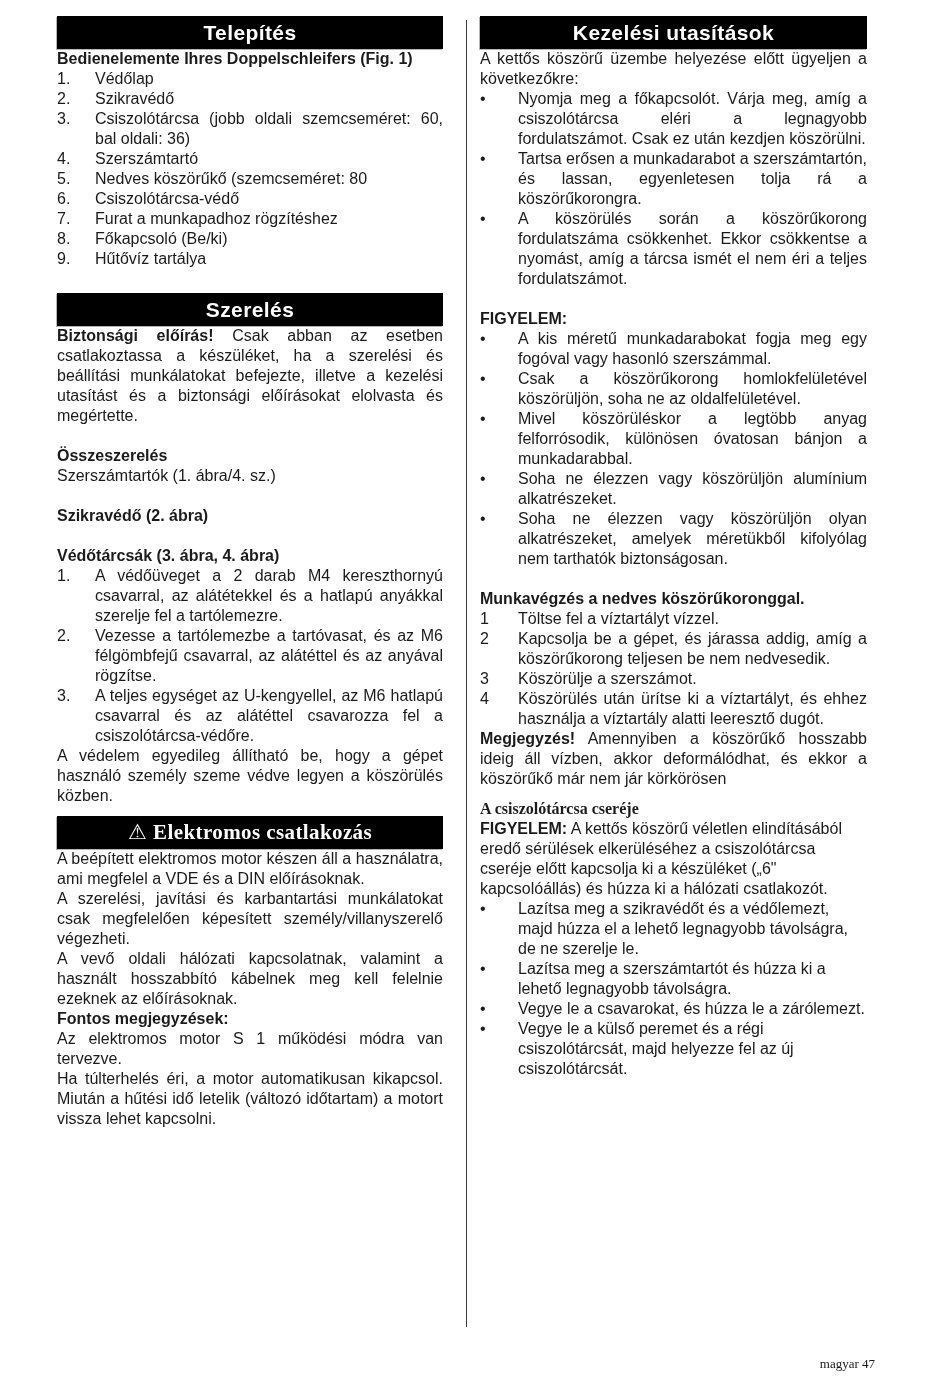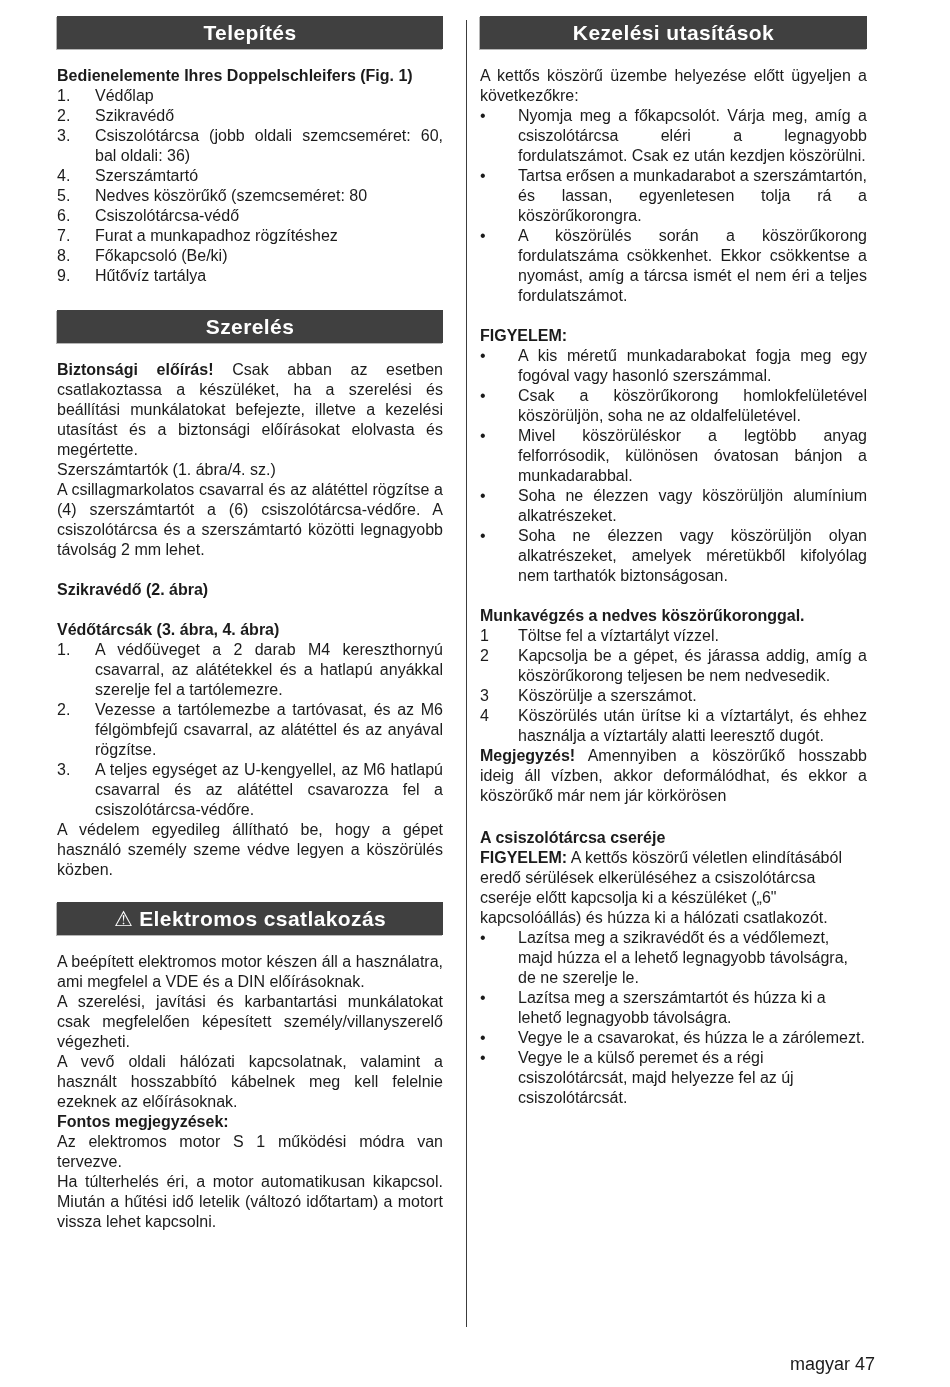--- a/index.html
+++ b/index.html
@@ -7,38 +7,38 @@
   body {
     width:950px; height:1387px; position:relative; overflow:hidden;
     font-family:"Liberation Sans","DejaVu Sans",sans-serif;
     color:#1b1b1b;
   }
   .col { position:absolute; top:0; font-size:16px; line-height:20px; }
   .col-left  { left:57px;  width:386px; }
   .col-right { left:480px; width:387px; }
   .divider { position:absolute; left:466px; top:20px; width:1px; height:1307px; background:#3c3c3c; }
   .bar {
-    background:#404040; color:#fff; font-weight:bold;
+    background:#000000; color:#fff; font-weight:bold;
     font-size:21px; height:33px; line-height:33px;
     text-align:center; letter-spacing:.4px;
     box-shadow:-1px 1px 0 #b5b5b5;
   }
   .bar .warn { font-weight:normal; margin-right:6px; }
   .mt-bar1 { margin-top:16px; }
-  .mt-s  { margin-top:17px; }
+  .mt-s  { }
   .mt-m  { margin-top:20px; }
-  .mt-l  { margin-top:22px; }
+  .mt-l  { margin-top:10px;font-family:Liberation Serif, serif; }
   .mt-xl { margin-top:24px; }
   p { text-align:justify; }
   .b { font-weight:bold; }
   .li { display:flex; text-align:justify; }
   .li .num { flex:0 0 38px; }
   .li .txt { flex:1; }
   .ragged p, .ragged .li, .ragged { text-align:left; }
-  .footer { position:absolute; top:1354px; right:75px; font-size:18px; line-height:20px; }
+  .footer { position:absolute; top:1354px; right:75px; font-size:13px; line-height:20px;font-family:Liberation Serif, serif; }
 </style>
 </head>
 <body>
 
 <div class="divider"></div>
 
 <div class="col col-left">
 
   <div class="bar mt-bar1">
     <span>Telepítés</span>
@@ -84,22 +84,22 @@
         <span class="txt">Hűtővíz tartálya</span>
       </div>
   </div>
 
   <div class="bar mt-xl">
     <span>Szerelés</span>
   </div>
 
   <p class="mt-s"><span class="b">Biztonsági előírás!</span><span> Csak abban az esetben csatlakoztassa a készüléket, ha a szerelési és beállítási munkálatokat befejezte, illetve a kezelési utasítást és a biztonsági előírásokat elolvasta és megértette.</span></p>
 
+  <p class="b mt-m">Összeszerelés</p>
   <p>Szerszámtartók (1. ábra/4. sz.)</p>
-  <p>A csillagmarkolatos csavarral és az alátéttel rögzítse a (4) szerszámtartót a (6) csiszolótárcsa-védőre. A csiszolótárcsa és a szerszámtartó közötti legnagyobb távolság 2 mm lehet.</p>
 
   <p class="b mt-m">Szikravédő (2. ábra)</p>
 
   <p class="b mt-m">Védőtárcsák (3. ábra, 4. ábra)</p>
   <div>
     <div class="li">
         <span class="num">1.</span>
         <span class="txt">A védőüveget a 2 darab M4 kereszthornyú csavarral, az alátétekkel és a hatlapú anyákkal szerelje fel a tartólemezre.</span>
       </div>
     <div class="li">

